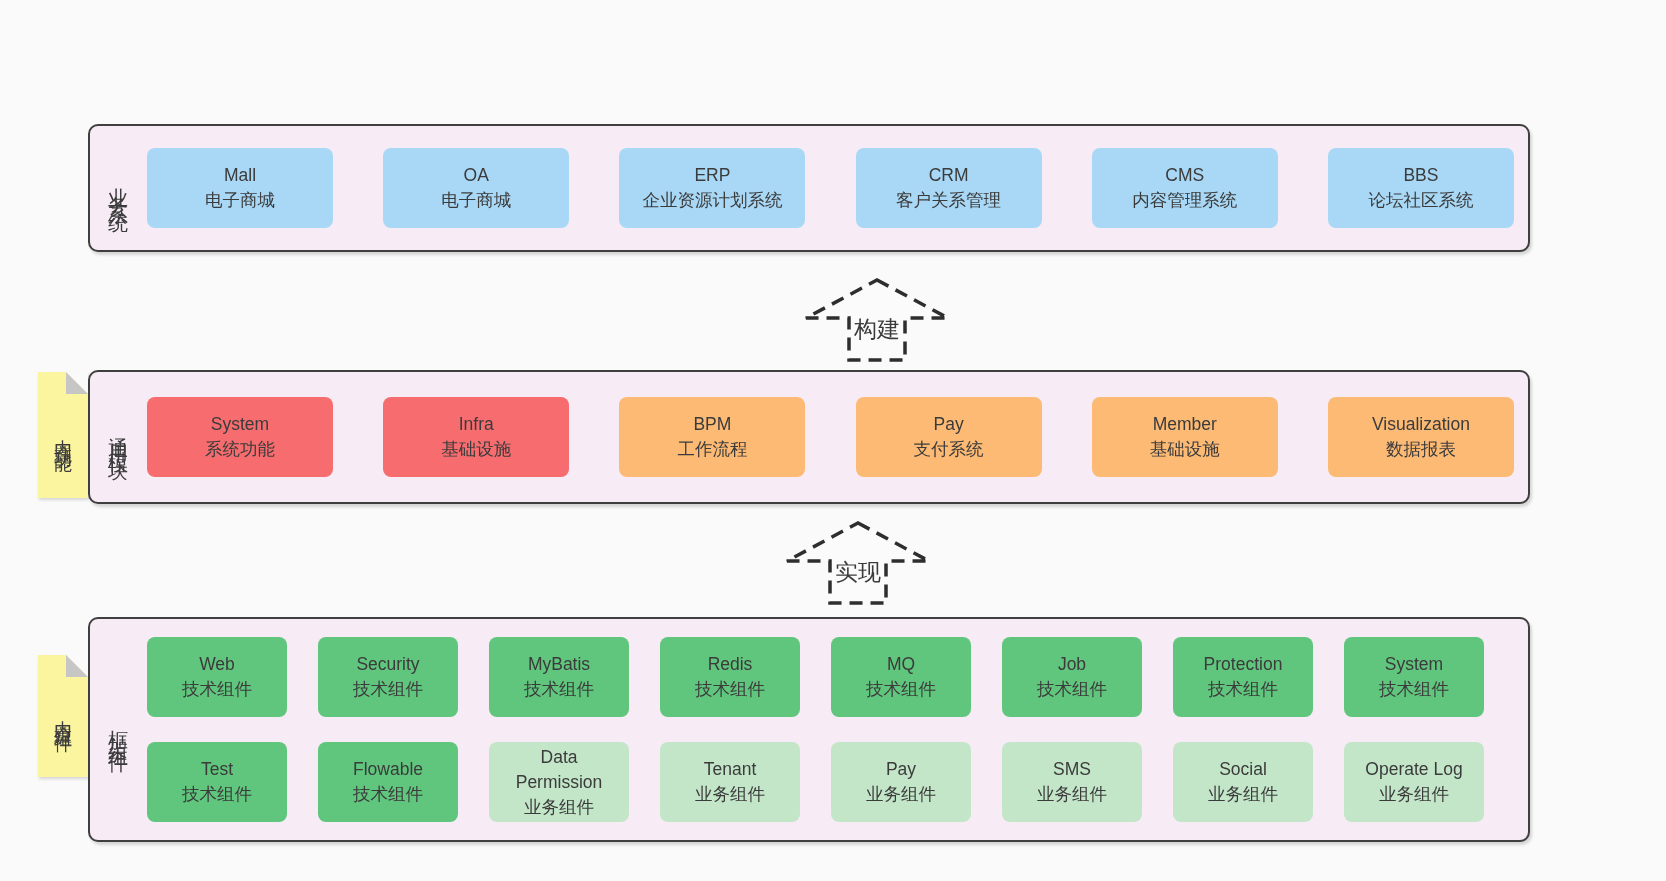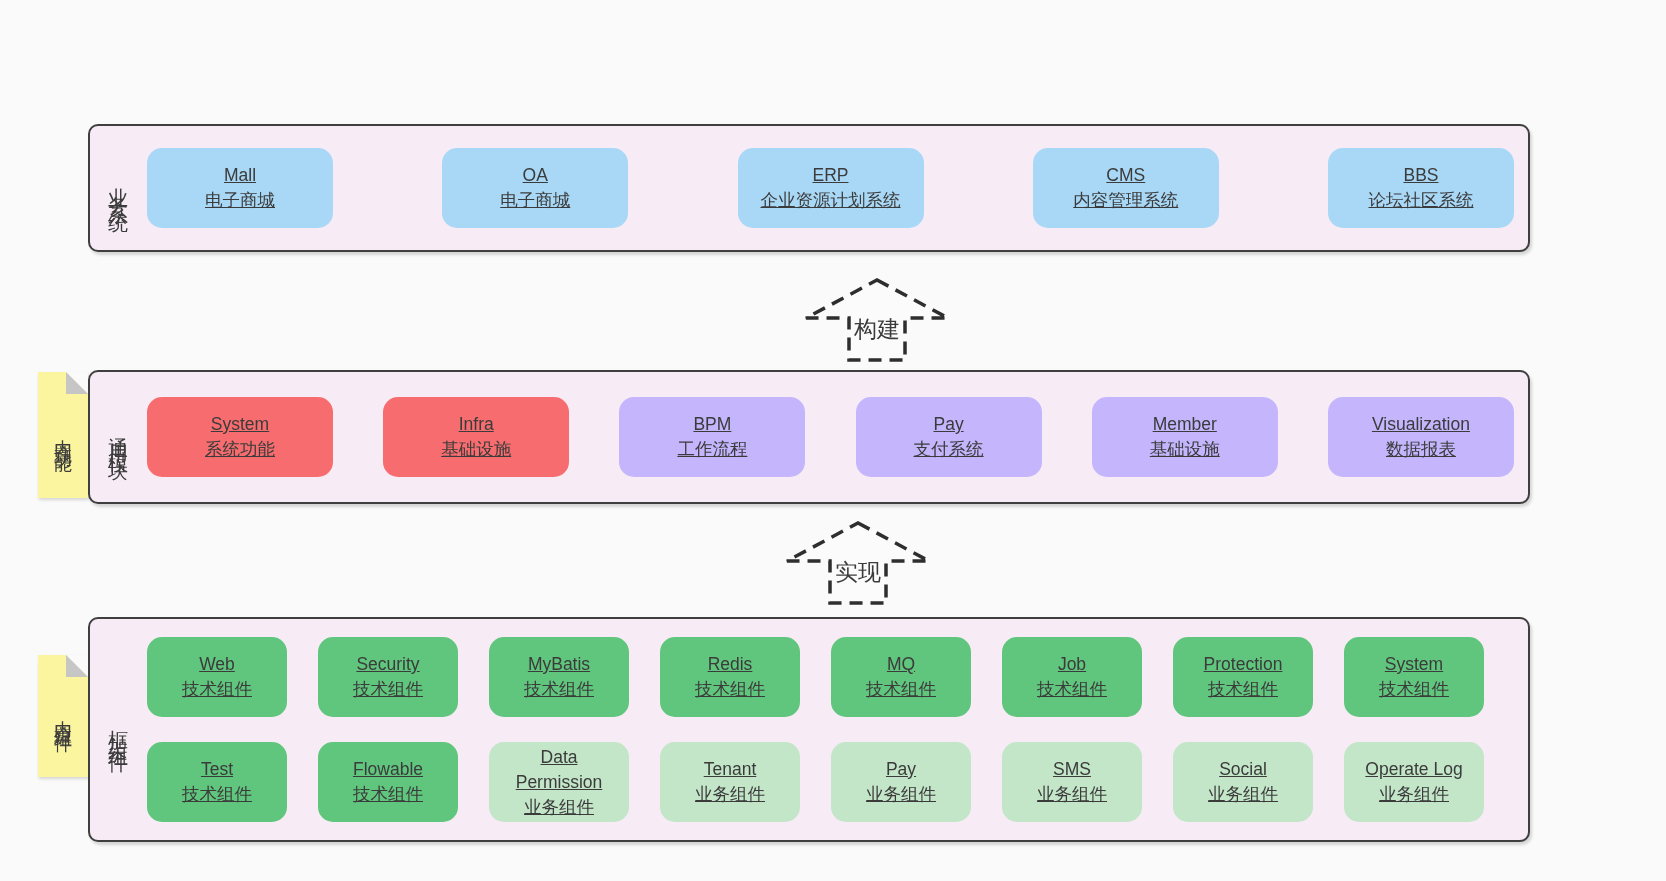--- a/index.html
+++ b/index.html
@@ -28,29 +28,29 @@
     font-size:20px;letter-spacing:8px;color:#3B3B3B;line-height:1;
   }
   .boxes{
     flex:1;display:flex;justify-content:space-between;align-items:center;
     padding-right:14px;
   }
   .layer3 .rows{flex:1;display:flex;flex-direction:column;justify-content:center;gap:25px;padding:20px 28px 20px 0;box-sizing:border-box;}
   .layer3 .boxes{padding-right:16px;}
   
   .box{
-    height:80px;border-radius:15px;display:flex;flex-direction:column;
+    height:80px;border-radius:8px;display:flex;flex-direction:column;
     justify-content:center;align-items:center;text-align:center;
-    font-size:17.5px;line-height:25px;box-sizing:border-box;padding:0 8px;text-decoration:underline;
+    font-size:17.5px;line-height:25px;box-sizing:border-box;padding:0 8px;
   }
   .w186{width:186px;flex:0 0 186px;}
   .w140{width:140px;flex:0 0 140px;}
   .blue{background:#A8D8F6;}
   .red{background:#F76D6F;}
-  .pink{background:#c4b5fd;}
+  .pink{background:#fdba74;}
   .green{background:#60C67D;}
   .green-light{background:#C3E6C9;}
   
   .arrow{position:absolute;width:150px;height:86px;}
   .arrow1{left:802px;top:277px;}
   .arrow2{left:783px;top:520px;}
   .arrow svg{position:absolute;left:0;top:0;}
   .arrow-label{
     position:absolute;left:50%;top:37px;transform:translateX(-50%);
     background:#FBFBFB;padding:0 3px;font-size:23px;white-space:nowrap;
@@ -85,20 +85,24 @@
       </div>
       <div class="box blue w186">
         <div>OA</div>
         <div>电子商城</div>
       </div>
       <div class="box blue w186">
         <div>ERP</div>
         <div>企业资源计划系统</div>
       </div>
       <div class="box blue w186">
+        <div>CRM</div>
+        <div>客户关系管理</div>
+      </div>
+      <div class="box blue w186">
         <div>CMS</div>
         <div>内容管理系统</div>
       </div>
       <div class="box blue w186">
         <div>BBS</div>
         <div>论坛社区系统</div>
       </div>
     </div>
   </section>
 

